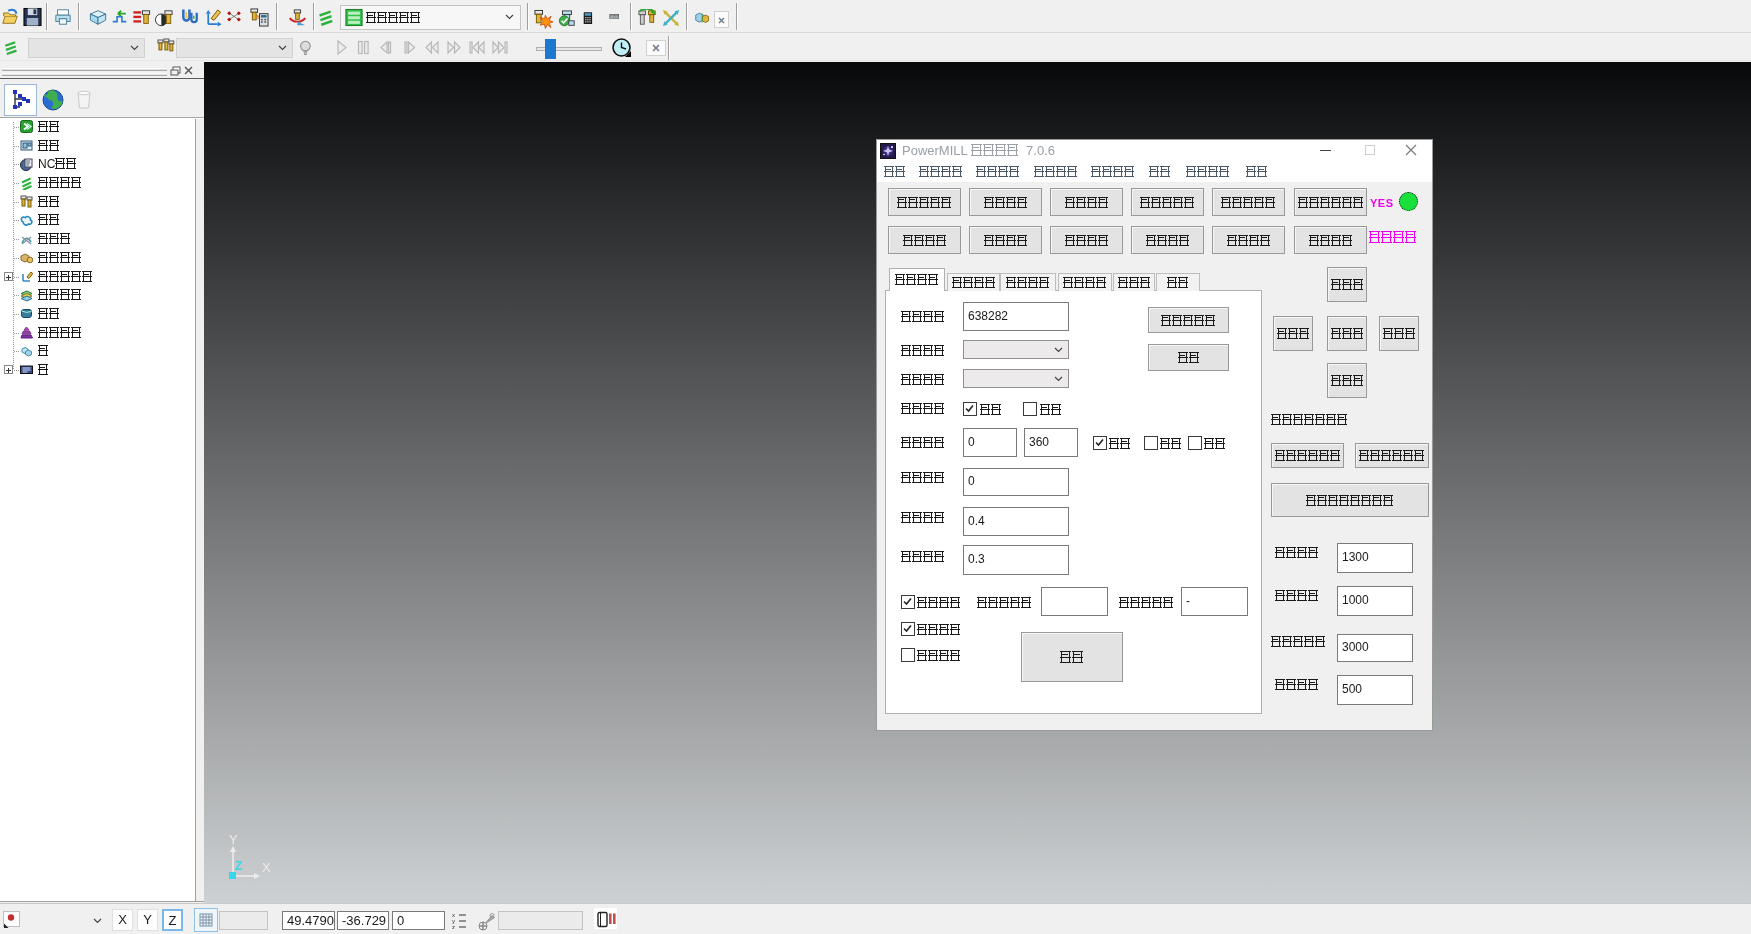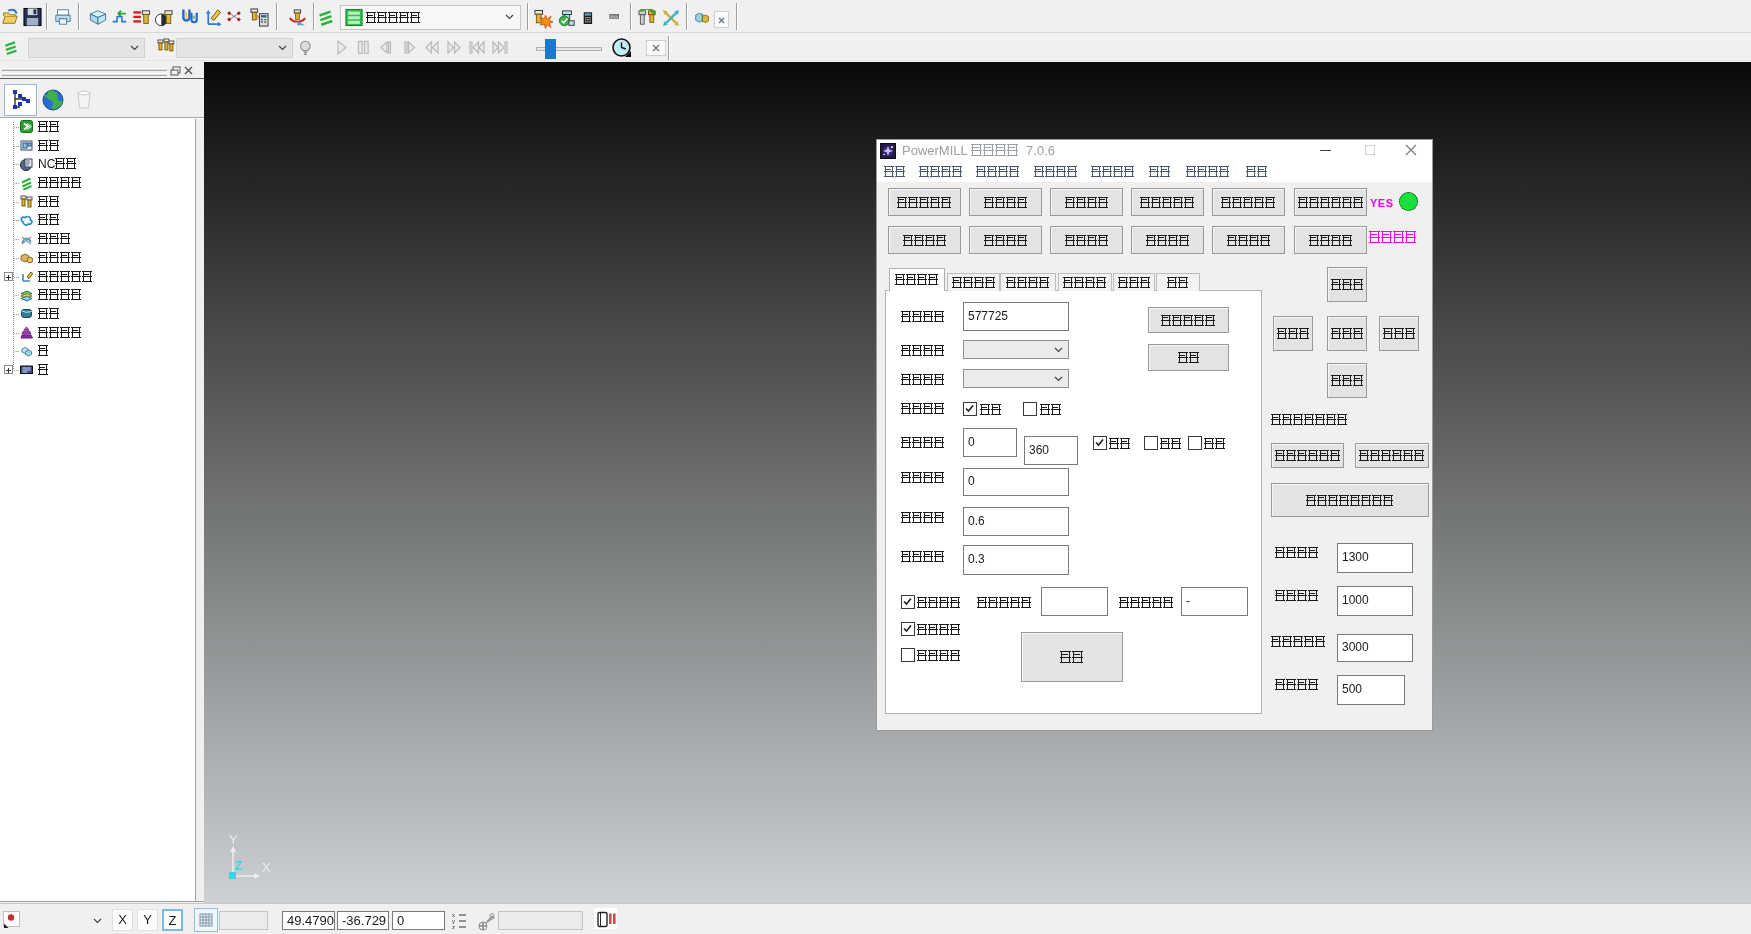--- a/index.html
+++ b/index.html
@@ -586,21 +586,21 @@
 <div class="abs" style="left:522px;top:52px;width:19px;height:19px;border-radius:50%;background:#1ae03c;border:1px dotted #111"></div>
 <div class="abs" style="left:492px;top:91px;--ink:#f000f0;color:#f000f0;"><i class="c13"></i><i class="c13"></i><i class="c13"></i><i class="c13"></i></div>
 <div class="abs" style="left:8px;top:150px;width:377px;height:424px;background:#fff;border:1px solid #b0b0b0"></div>
 <div class="abs" style="left:12px;top:128px;width:56px;height:23px;background:#fff;border:1px solid #b0b0b0;border-bottom:none;text-align:center;padding-top:5px"><i class="c"></i><i class="c"></i><i class="c"></i><i class="c"></i></div>
 <div class="abs" style="left:70px;top:133px;width:53px;height:18px;background:#f2f2f2;border:1px solid #bdbdbd;border-bottom:none;text-align:center;padding-top:3px"><i class="c"></i><i class="c"></i><i class="c"></i><i class="c"></i></div>
 <div class="abs" style="left:123px;top:133px;width:56px;height:18px;background:#f2f2f2;border:1px solid #bdbdbd;border-bottom:none;text-align:center;padding-top:3px"><i class="c"></i><i class="c"></i><i class="c"></i><i class="c"></i></div>
 <div class="abs" style="left:181px;top:133px;width:54px;height:18px;background:#f2f2f2;border:1px solid #bdbdbd;border-bottom:none;text-align:center;padding-top:3px"><i class="c"></i><i class="c"></i><i class="c"></i><i class="c"></i></div>
 <div class="abs" style="left:236px;top:133px;width:42px;height:18px;background:#f2f2f2;border:1px solid #bdbdbd;border-bottom:none;text-align:center;padding-top:3px"><i class="c"></i><i class="c"></i><i class="c"></i></div>
 <div class="abs" style="left:279px;top:133px;width:44px;height:18px;background:#f2f2f2;border:1px solid #bdbdbd;border-bottom:none;text-align:center;padding-top:3px"><i class="c"></i><i class="c"></i></div>
 <div class="abs" style="left:24px;top:171px;"><i class="c"></i><i class="c"></i><i class="c"></i><i class="c"></i></div>
-<div class="tb" style="left:86px;top:162px;width:106px;height:29px;">577725</div>
+<div class="tb" style="left:86px;top:162px;width:106px;height:29px;">638282</div>
 <div class="abs" style="left:24px;top:205px;"><i class="c"></i><i class="c"></i><i class="c"></i><i class="c"></i></div>
 <div class="cbo" style="left:86px;top:200px;width:106px;height:19px;">
       <svg class="arr" width="9" height="6" viewBox="0 0 9 6">
         <path d="M1 1 L4.5 4.5 L8 1" stroke="#444" fill="none" stroke-width="1.2"></path>
       </svg>
     </div>
 <div class="abs" style="left:24px;top:234px;"><i class="c"></i><i class="c"></i><i class="c"></i><i class="c"></i></div>
 <div class="cbo" style="left:86px;top:229px;width:106px;height:19px;">
       <svg class="arr" width="9" height="6" viewBox="0 0 9 6">
         <path d="M1 1 L4.5 4.5 L8 1" stroke="#444" fill="none" stroke-width="1.2"></path>
@@ -610,35 +610,35 @@
 <div class="cb" style="left:86px;top:262px">
       <svg width="11" height="11" viewBox="0 0 11 11" style="position:absolute;left:0;top:0">
         <path d="M2 5.5 L4.5 8 L9 2.5" stroke="#222" stroke-width="1.6" fill="none"></path>
       </svg>
     </div>
 <div class="abs" style="left:103px;top:264px;"><i class="c"></i><i class="c"></i></div>
 <div class="cb" style="left:146px;top:262px"></div>
 <div class="abs" style="left:163px;top:264px;"><i class="c"></i><i class="c"></i></div>
 <div class="abs" style="left:24px;top:297px;"><i class="c"></i><i class="c"></i><i class="c"></i><i class="c"></i></div>
 <div class="tb" style="left:86px;top:288px;width:54px;height:29px;">0</div>
-<div class="tb" style="left:147px;top:296px;width:54px;height:29px;">360</div>
+<div class="tb" style="left:147px;top:288px;width:54px;height:29px;">360</div>
 <div class="cb" style="left:216px;top:296px">
       <svg width="11" height="11" viewBox="0 0 11 11" style="position:absolute;left:0;top:0">
         <path d="M2 5.5 L4.5 8 L9 2.5" stroke="#222" stroke-width="1.6" fill="none"></path>
       </svg>
     </div>
 <div class="abs" style="left:232px;top:298px;"><i class="c"></i><i class="c"></i></div>
 <div class="cb" style="left:267px;top:296px"></div>
 <div class="abs" style="left:283px;top:298px;"><i class="c"></i><i class="c"></i></div>
 <div class="cb" style="left:311px;top:296px"></div>
 <div class="abs" style="left:327px;top:298px;"><i class="c"></i><i class="c"></i></div>
 <div class="abs" style="left:24px;top:332px;"><i class="c"></i><i class="c"></i><i class="c"></i><i class="c"></i></div>
 <div class="tb" style="left:86px;top:328px;width:106px;height:28px;">0</div>
 <div class="abs" style="left:24px;top:372px;"><i class="c"></i><i class="c"></i><i class="c"></i><i class="c"></i></div>
-<div class="tb" style="left:86px;top:367px;width:106px;height:29px;">0.6</div>
+<div class="tb" style="left:86px;top:367px;width:106px;height:29px;">0.4</div>
 <div class="abs" style="left:24px;top:411px;"><i class="c"></i><i class="c"></i><i class="c"></i><i class="c"></i></div>
 <div class="tb" style="left:86px;top:405px;width:106px;height:30px;">0.3</div>
 <div class="cb" style="left:24px;top:455px">
       <svg width="11" height="11" viewBox="0 0 11 11" style="position:absolute;left:0;top:0">
         <path d="M2 5.5 L4.5 8 L9 2.5" stroke="#222" stroke-width="1.6" fill="none"></path>
       </svg>
     </div>
 <div class="abs" style="left:40px;top:457px;"><i class="c"></i><i class="c"></i><i class="c"></i><i class="c"></i></div>
 <div class="abs" style="left:100px;top:457px;"><i class="c"></i><i class="c"></i><i class="c"></i><i class="c"></i><i class="c"></i></div>
 <div class="tb" style="left:164px;top:447px;width:67px;height:29px;"></div>
@@ -719,13 +719,13 @@
       <i class="c"></i>
       <i class="c"></i>
     </div>
 <div class="abs" style="left:398px;top:407px;"><i class="c"></i><i class="c"></i><i class="c"></i><i class="c"></i></div>
 <div class="tb" style="left:460px;top:403px;width:76px;height:30px;">1300</div>
 <div class="abs" style="left:398px;top:450px;"><i class="c"></i><i class="c"></i><i class="c"></i><i class="c"></i></div>
 <div class="tb" style="left:460px;top:446px;width:76px;height:30px;">1000</div>
 <div class="abs" style="left:394px;top:496px;"><i class="c"></i><i class="c"></i><i class="c"></i><i class="c"></i><i class="c"></i></div>
 <div class="tb" style="left:460px;top:494px;width:76px;height:28px;">3000</div>
 <div class="abs" style="left:398px;top:539px;"><i class="c"></i><i class="c"></i><i class="c"></i><i class="c"></i></div>
-<div class="tb" style="left:460px;top:535px;width:68px;height:30px;">500</div>
+<div class="tb" style="left:460px;top:535px;width:76px;height:30px;">500</div>
 </div>
 </body></html>

